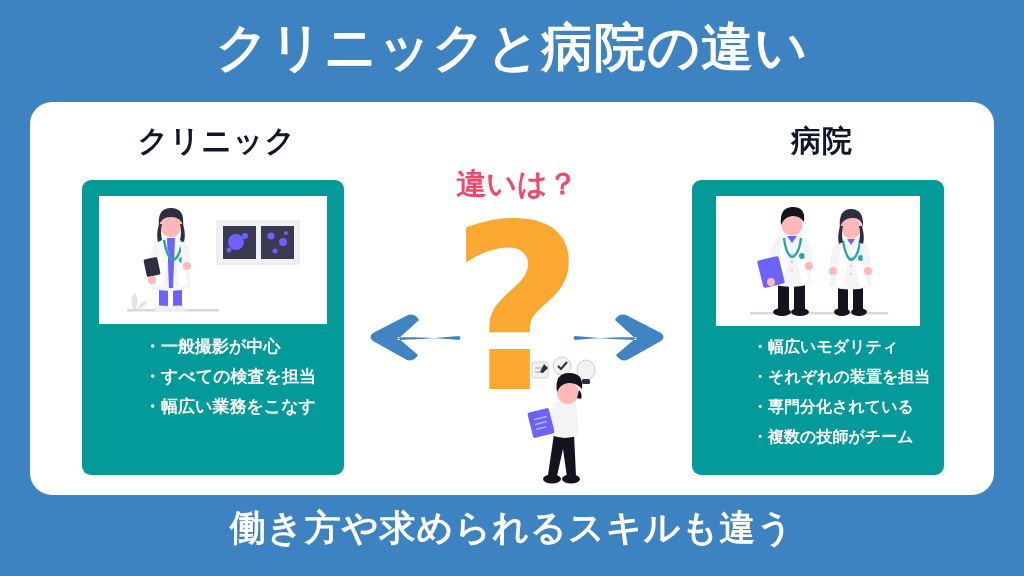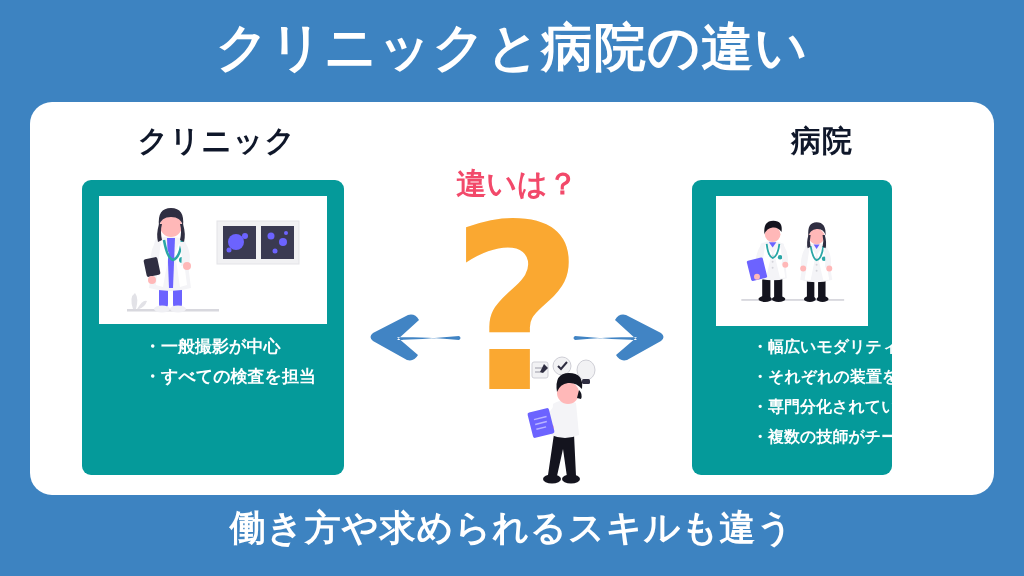--- a/index.html
+++ b/index.html
@@ -59,21 +59,21 @@
 
   
   .card {
     position: absolute;
     background: #059a9a;
     border-radius: 9px;
     top: 180px;
     height: 295px;
   }
   .card.left  { left: 82px;  width: 262px; }
-  .card.right { left: 692px; width: 200px; }
+  .card.right { left: 692px; width: 252px; }
 
   .card-illus {
     position: absolute;
     left: 17px;
     top: 16px;
     right: 17px;
     height: 128px;
     background: #ffffff;
     overflow: hidden;
   }
@@ -211,20 +211,21 @@
 
         <circle cx="72" cy="30" r="11" fill="#ffb8b8"></circle>
         <path d="M60 30 q-2 -18 12 -18 q14 0 12 18 q-2 -9 -12 -9 q-10 0 -12 9 z" fill="#2f2e41"></path>
         <path d="M60 28 q-3 10 -1 18 l4 -2 q-2 -9 0 -16 z" fill="#2f2e41"></path>
         <path d="M84 28 q3 10 1 18 l-4 -2 q2 -9 0 -16 z" fill="#2f2e41"></path>
       </svg>
     </div>
     <div class="bullets">
       <div class="bullet">・一般撮影が中心</div>
       <div class="bullet">・すべての検査を担当</div>
+      <div class="bullet">・幅広い業務をこなす</div>
     </div>
   </div>
 
   <div class="center-label">違いは？</div>
   <div class="qmark">?</div>
 
   <div class="arrow left">
     <svg viewBox="0 0 115 70" width="115" height="70">
       <path d="M112 36 q-30 3 -62 4 l22 -20 q-4 -7 -11 -5 L26 33 q-5 4 0 8 l34 19 q7 2 11 -5 l-21 -18 q32 0 62 3 q3 -2 0 -4 z" fill="#4184c4"></path>
     </svg>

